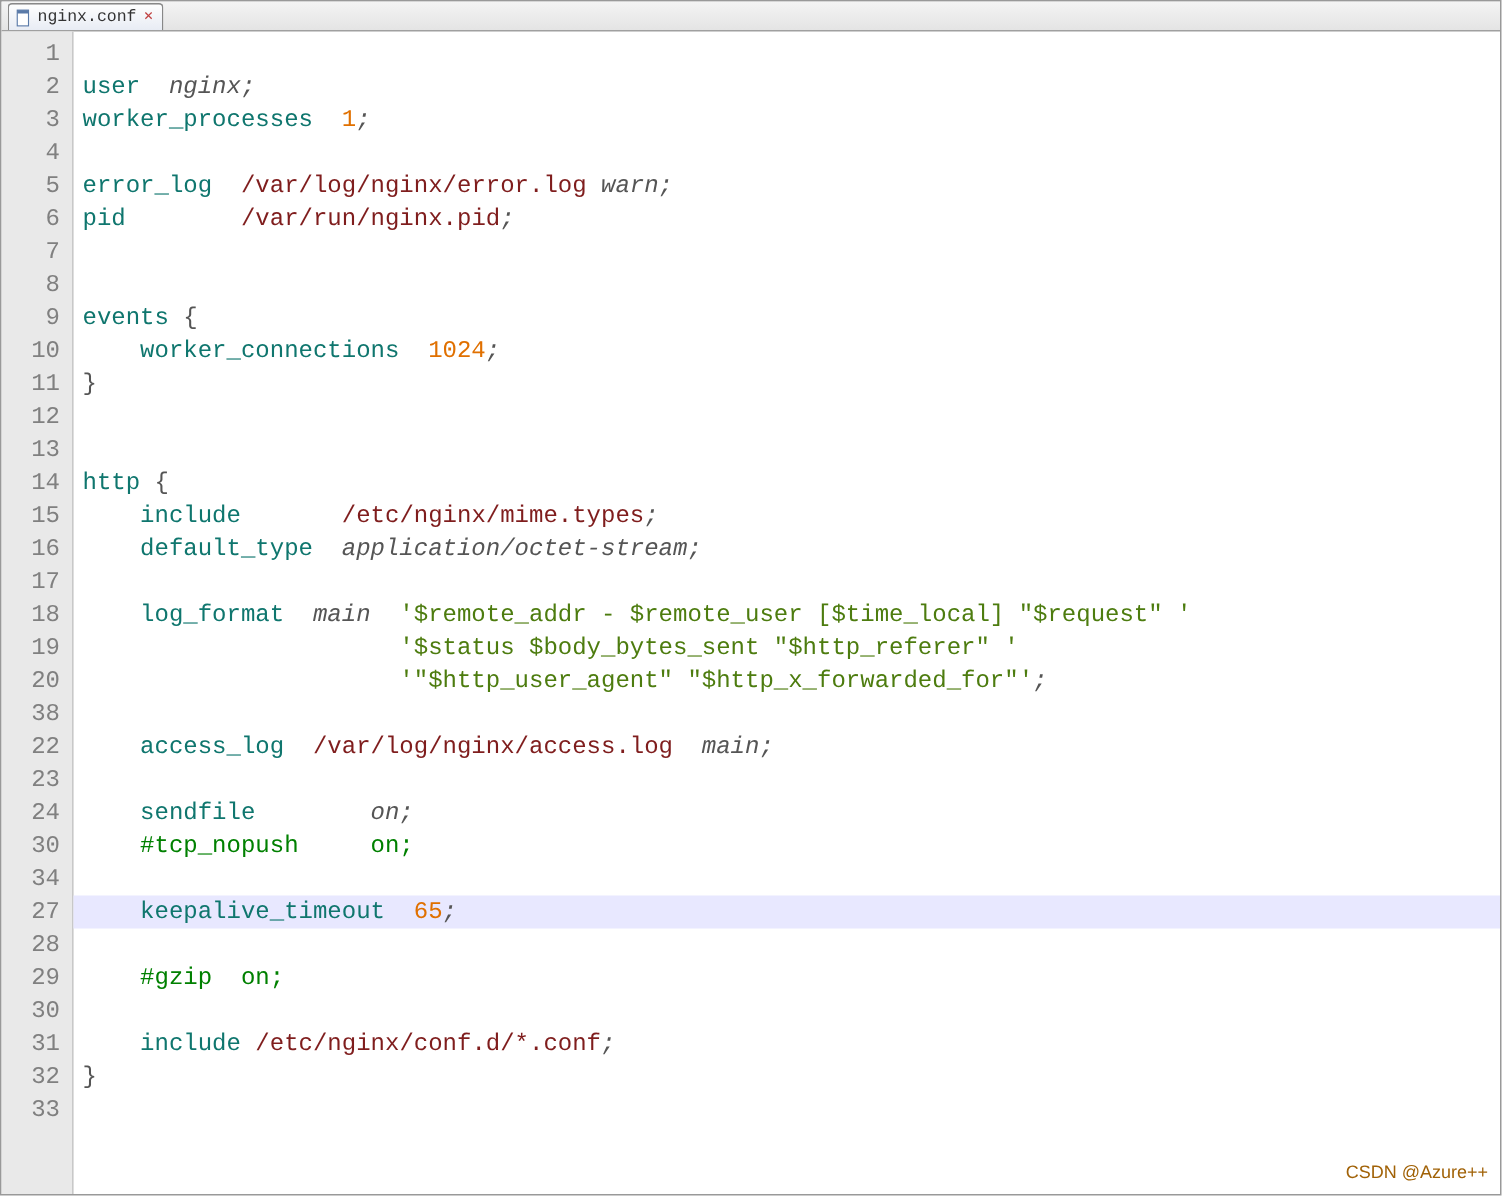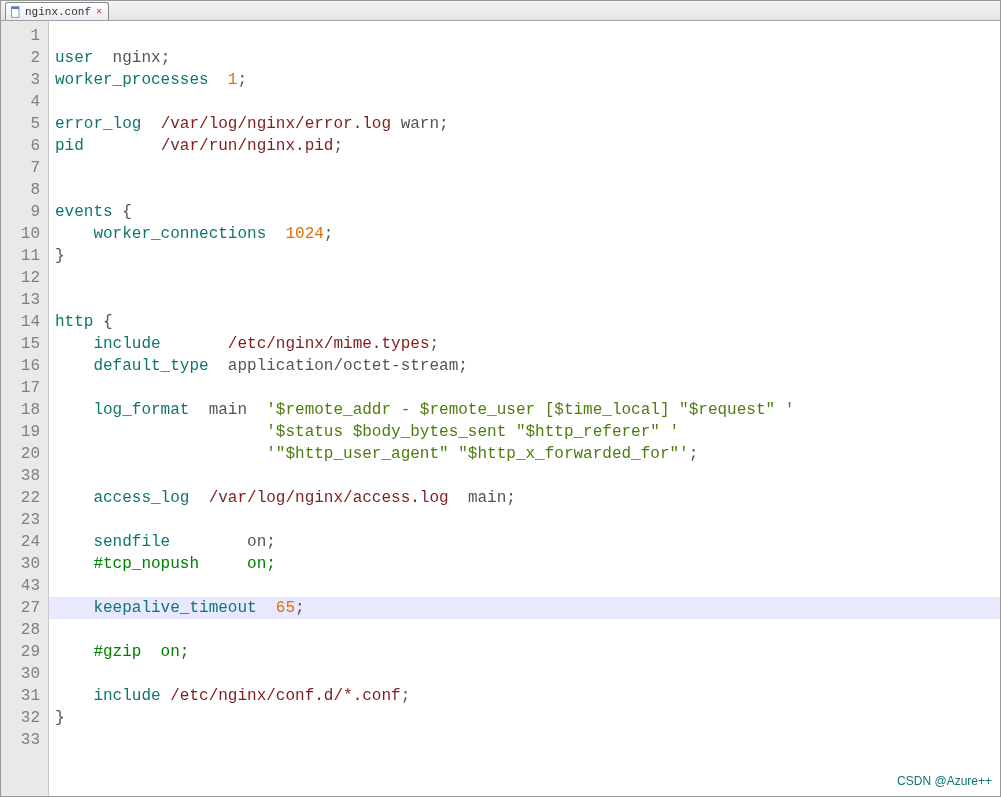--- a/index.html
+++ b/index.html
@@ -74,27 +74,27 @@
     flex: 1;
     position: relative;
   }
   .row { height: 22px; padding-left: 6px; position: relative; }
   .row.hl { background: #e8e8ff; }
   .tok-kw   { color: #0f766e; }
   .tok-str  { color: #4d7c0f; }
   .tok-num  { color: #e07000; }
   .tok-path { color: #7f1d1d; }
   .tok-cmt  { color: #008000; }
-  .tok-txt  { color: #555; }
+  .tok-txt  { color: #555; font-style: italic; }
   .tok-br   { color: #555; }
   .watermark {
     position: absolute;
     right: 8px;
     bottom: 4px;
-    color: #0f766e;
+    color: #a16207;
     font-family: Arial, sans-serif;
     font-size: 12px;
     pointer-events: none;
   }
 </style>
 </head>
 <body>
 
 <div class="tabbar">
   <div class="tab">
@@ -129,21 +129,21 @@
       <div>16</div>
       <div>17</div>
       <div>18</div>
       <div>19</div>
       <div>20</div>
       <div>38</div>
       <div>22</div>
       <div>23</div>
       <div>24</div>
       <div>30</div>
-      <div>43</div>
+      <div>34</div>
       <div>27</div>
       <div>28</div>
       <div>29</div>
       <div>30</div>
       <div>31</div>
       <div>32</div>
       <div>33</div>
     </div>
   <div class="code" id="code"><div class="row"></div><div class="row"><span class="tok-kw">user</span><span class="tok-txt">  </span><span class="tok-txt">nginx</span><span class="tok-txt">;</span></div><div class="row"><span class="tok-kw">worker_processes</span><span class="tok-txt">  </span><span class="tok-num">1</span><span class="tok-txt">;</span></div><div class="row"></div><div class="row"><span class="tok-kw">error_log</span><span class="tok-txt">  </span><span class="tok-path">/var/log/nginx/error.log</span><span class="tok-txt"> warn;</span></div><div class="row"><span class="tok-kw">pid</span><span class="tok-txt">        </span><span class="tok-path">/var/run/nginx.pid</span><span class="tok-txt">;</span></div><div class="row"></div><div class="row"></div><div class="row"><span class="tok-kw">events</span><span class="tok-txt"> </span><span class="tok-br">{</span></div><div class="row"><span class="tok-txt">    </span><span class="tok-kw">worker_connections</span><span class="tok-txt">  </span><span class="tok-num">1024</span><span class="tok-txt">;</span></div><div class="row"><span class="tok-br">}</span></div><div class="row"></div><div class="row"></div><div class="row"><span class="tok-kw">http</span><span class="tok-txt"> </span><span class="tok-br">{</span></div><div class="row"><span class="tok-txt">    </span><span class="tok-kw">include</span><span class="tok-txt">       </span><span class="tok-path">/etc/nginx/mime.types</span><span class="tok-txt">;</span></div><div class="row"><span class="tok-txt">    </span><span class="tok-kw">default_type</span><span class="tok-txt">  application/octet-stream;</span></div><div class="row"></div><div class="row"><span class="tok-txt">    </span><span class="tok-kw">log_format</span><span class="tok-txt">  main  </span><span class="tok-str">'$remote_addr - $remote_user [$time_local] "$request" '</span></div><div class="row"><span class="tok-txt">                      </span><span class="tok-str">'$status $body_bytes_sent "$http_referer" '</span></div><div class="row"><span class="tok-txt">                      </span><span class="tok-str">'"$http_user_agent" "$http_x_forwarded_for"'</span><span class="tok-txt">;</span></div><div class="row"></div><div class="row"><span class="tok-txt">    </span><span class="tok-kw">access_log</span><span class="tok-txt">  </span><span class="tok-path">/var/log/nginx/access.log</span><span class="tok-txt">  main;</span></div><div class="row"></div><div class="row"><span class="tok-txt">    </span><span class="tok-kw">sendfile</span><span class="tok-txt">        on;</span></div><div class="row"><span class="tok-txt">    </span><span class="tok-cmt">#tcp_nopush     on;</span></div><div class="row"></div><div class="row hl"><span class="tok-txt">    </span><span class="tok-kw">keepalive_timeout</span><span class="tok-txt">  </span><span class="tok-num">65</span><span class="tok-txt">;</span></div><div class="row"></div><div class="row"><span class="tok-txt">    </span><span class="tok-cmt">#gzip  on;</span></div><div class="row"></div><div class="row"><span class="tok-txt">    </span><span class="tok-kw">include</span><span class="tok-txt"> </span><span class="tok-path">/etc/nginx/conf.d/*.conf</span><span class="tok-txt">;</span></div><div class="row"><span class="tok-br">}</span></div><div class="row"></div></div>
   <div class="watermark">CSDN @Azure++</div>

